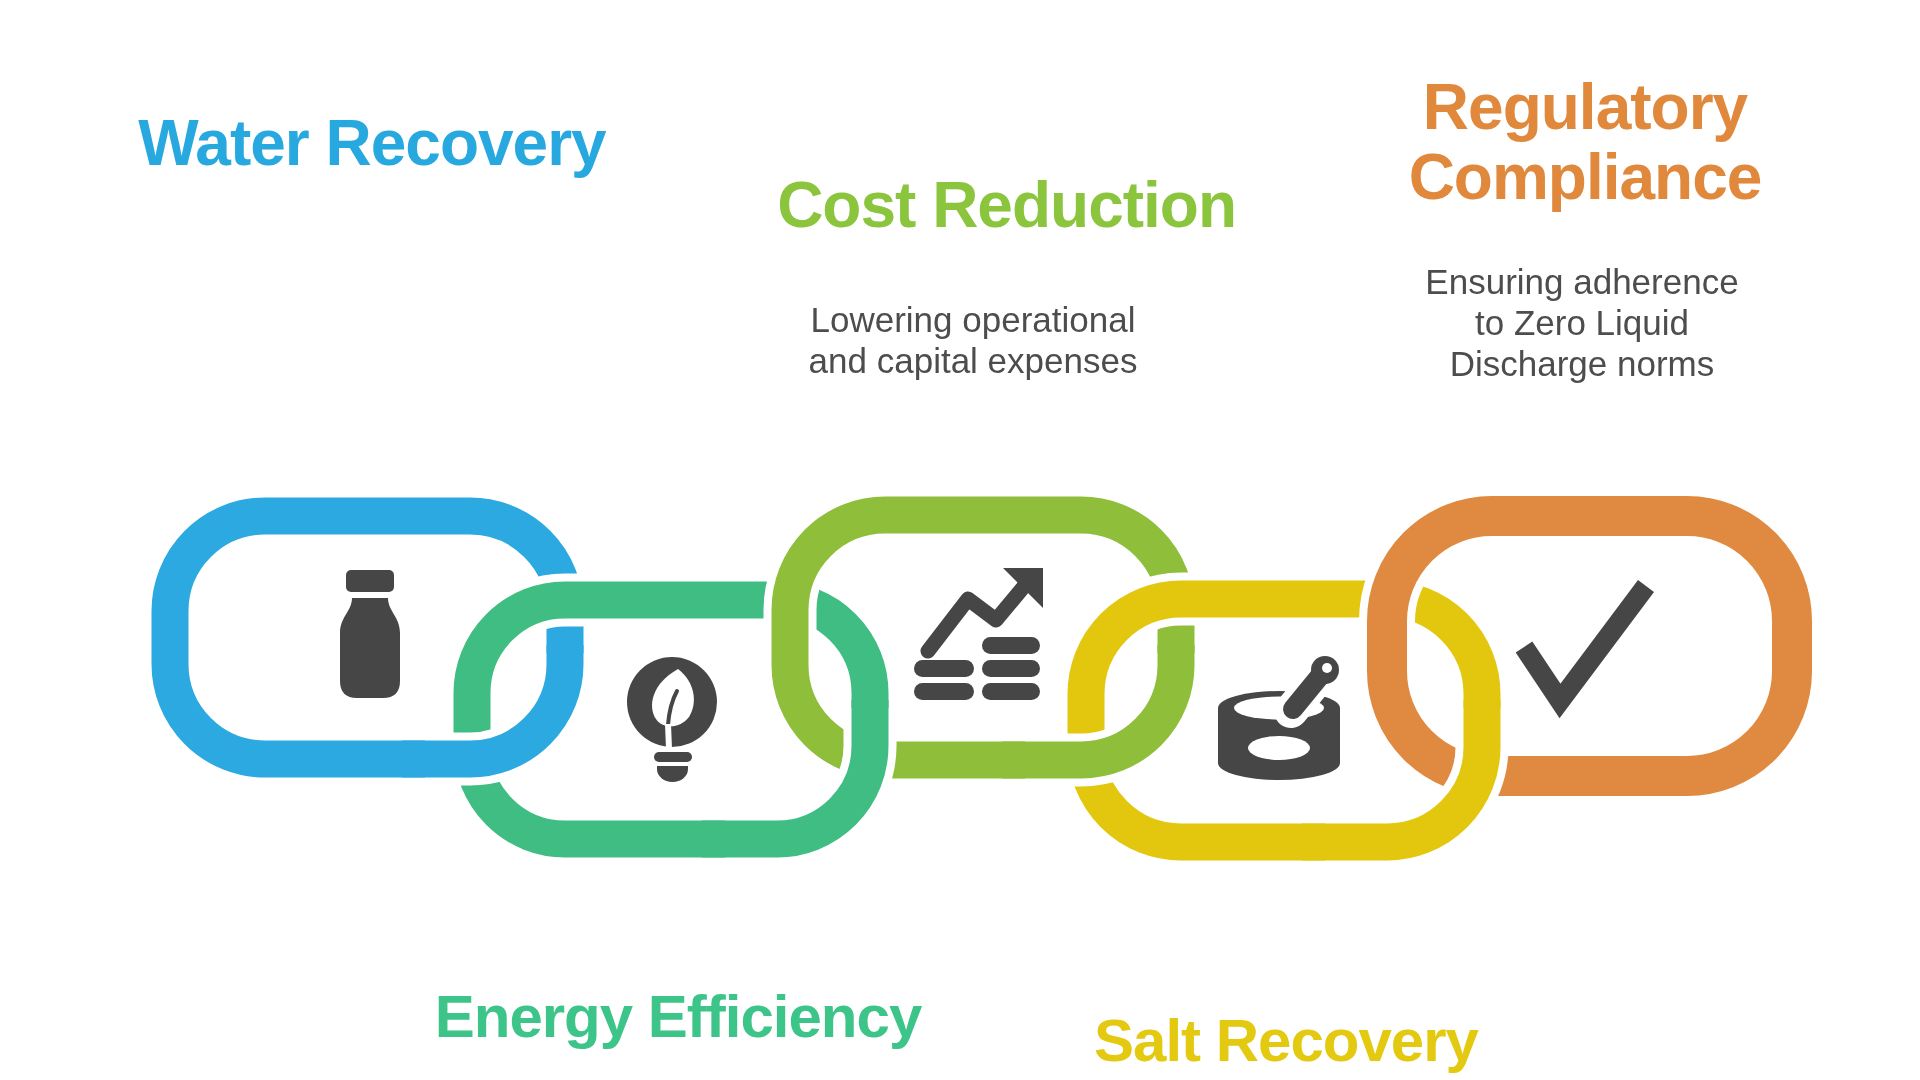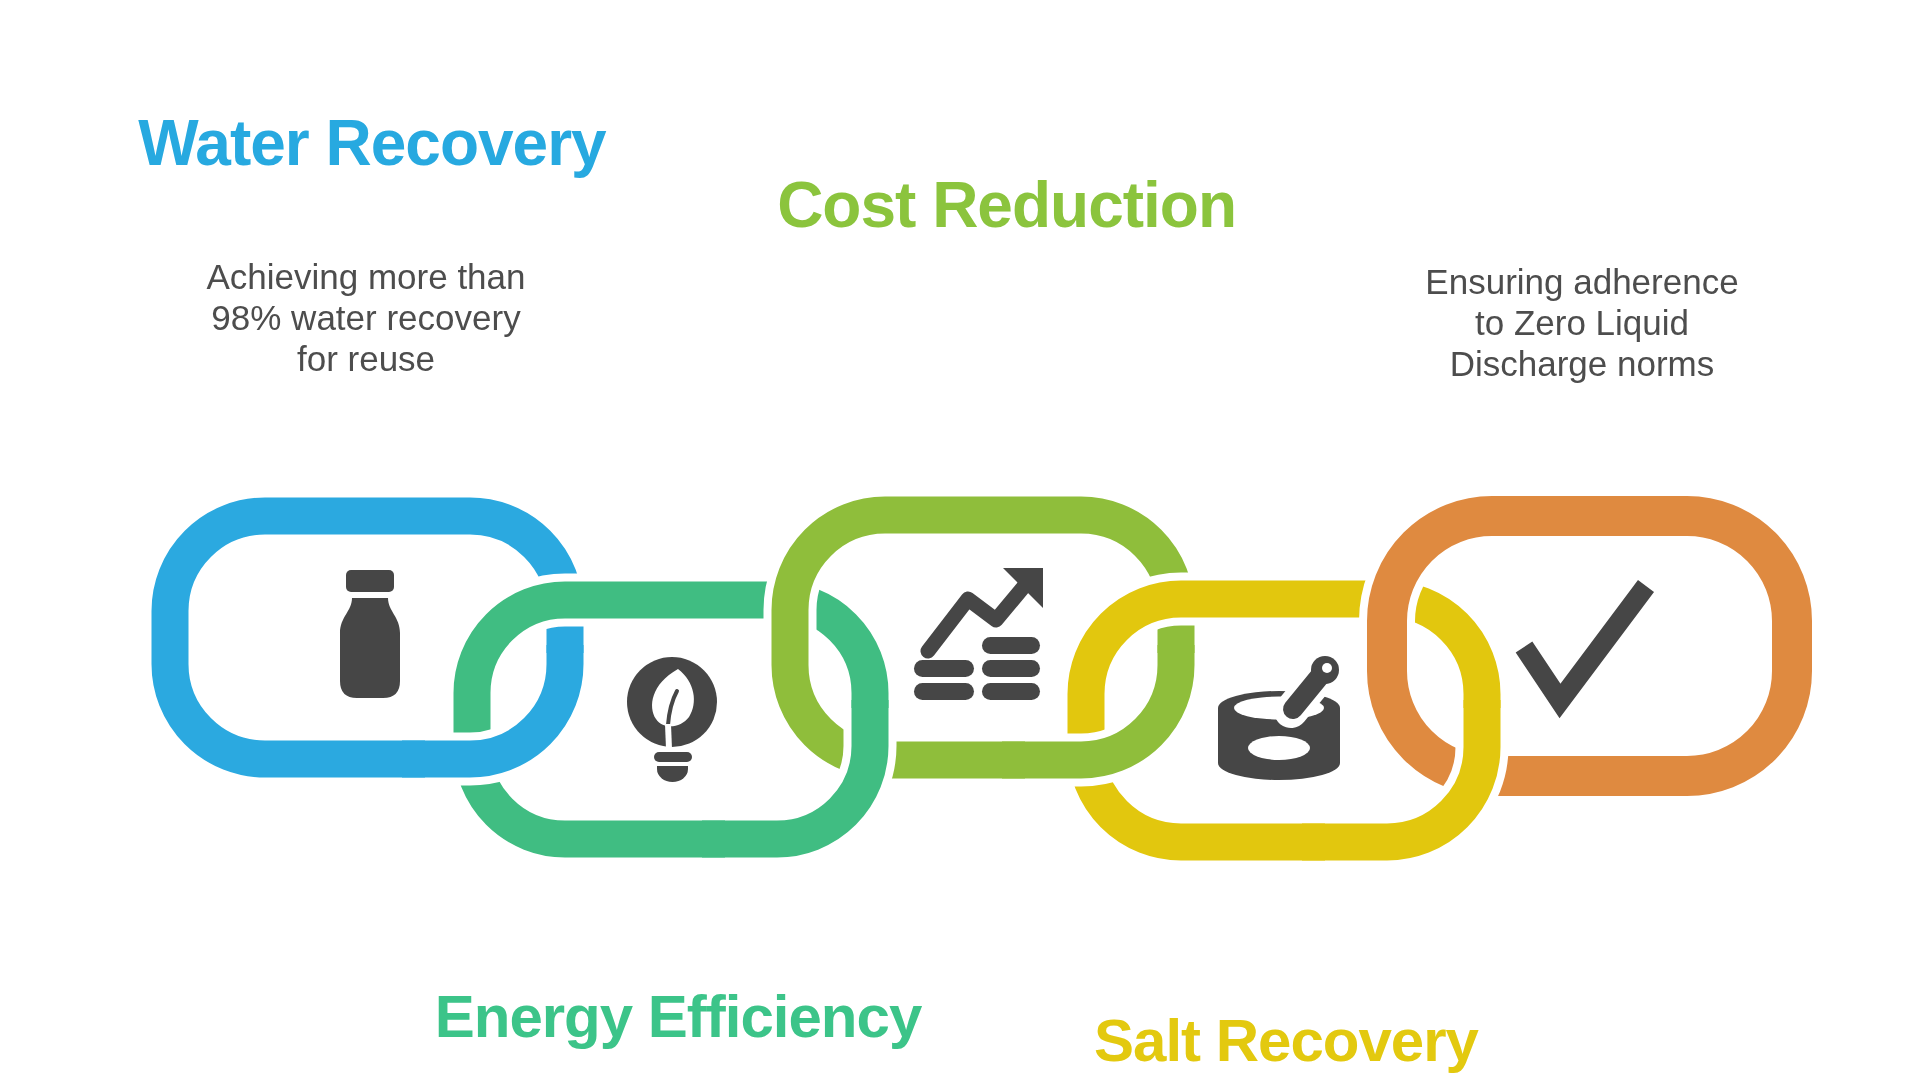--- a/index.html
+++ b/index.html
@@ -49,26 +49,27 @@
   .link { fill: none; stroke-width: 37px; }
   .halo.xl { stroke-width: 56px; }
   .link.xl { stroke-width: 40px; }
 </style>
 </head>
 <body>
 
 <div class="stage">
 
   <div class="title t-water" style="color: rgb(39, 169, 224);">Water Recovery</div>
-  <div class="para p-water">Achieving more than
-98% water recovery
-for reuse</div>
 
   <div class="title t-cost" style="color: rgb(139, 196, 61);">Cost Reduction</div>
+  <div class="para p-cost">Lowering operational
+and capital expenses</div>
 
+  <div class="title t-reg" style="color: rgb(224, 136, 59);">Regulatory
+Compliance</div>
   <div class="para p-reg">Ensuring adherence
 to Zero Liquid
 Discharge norms</div>
 
   <div class="title small t-salt" style="color: rgb(227, 201, 15);">Salt Recovery</div>
 
   <div class="title small t-energy" style="color: rgb(60, 196, 137);">Energy Efficiency</div>
 
   <svg class="chain" viewBox="0 0 1920 1080">
 

